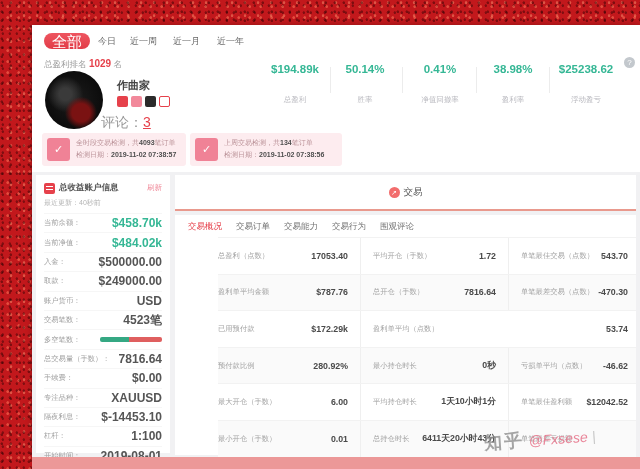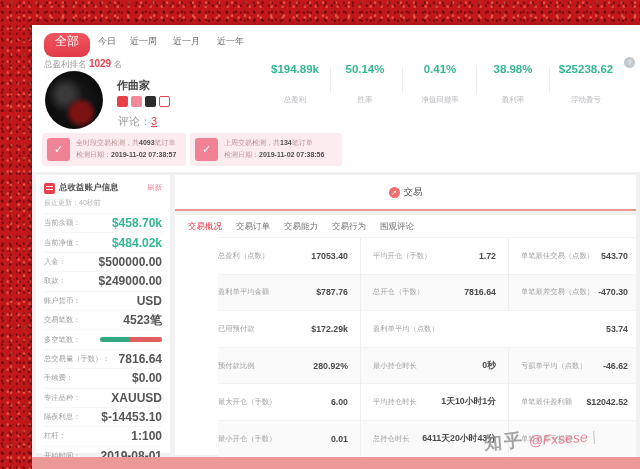--- a/index.html
+++ b/index.html
@@ -12,37 +12,37 @@
       radial-gradient(circle at 70% 60%, rgba(255,120,90,.55) 1px, transparent 1.7px),
       radial-gradient(circle at 40% 80%, rgba(30,0,0,.40) 1px, transparent 1.5px),
       radial-gradient(circle at 85% 20%, rgba(255,160,120,.45) 1px, transparent 1.6px);
     background-size:9px 9px,11px 11px,7px 7px,13px 13px;
   }
   .card{position:absolute;left:32px;top:25px;width:608px;height:432px;background:#fff;box-shadow:0 0 6px rgba(0,0,0,.25);}
   .bottom-strip{position:absolute;left:32px;top:457px;width:608px;height:12px;background:#ec9898;}
 
   
   .tabs-row{position:absolute;left:0;top:8px;height:18px;width:100%;}
-  .pill{position:absolute;left:12px;top:0;width:46px;height:24px;border-radius:9px;
-    background:linear-gradient(#ee5560,#e23c48);color:#fff;font-size:12px;line-height:17px;text-align:center;cursor:pointer;}
+  .pill{position:absolute;left:12px;top:0;width:46px;height:16px;border-radius:9px;
+    background:linear-gradient(#ee5560,#e23c48);color:#fff;font-size:15px;line-height:17px;text-align:center;cursor:pointer;}
   .ptab{position:absolute;top:0;height:17px;line-height:17px;font-size:9px;color:#666;cursor:pointer;}
   .pt1{left:66px;} .pt2{left:98px;} .pt3{left:141px;} .pt4{left:185px;}
 
   .rank{position:absolute;left:12px;top:33px;font-size:8.5px;color:#9a9a9a;}
   .rank b{color:#e6414b;font-size:10px;}
 
   .avatar{position:absolute;left:13px;top:46px;width:58px;height:58px;border-radius:50%;
     background:radial-gradient(circle at 62% 72%, #7a1212 0 9px, transparent 16px),
                radial-gradient(circle at 35% 40%, #3a3a3a 0 6px, transparent 18px),
                radial-gradient(circle at 50% 50%, #1c1c1c, #0c0c0c 70%);cursor:pointer;}
   .pname{position:absolute;left:85px;top:53px;font-size:11px;font-weight:bold;color:#444;}
   .badges{position:absolute;left:85px;top:71px;display:flex;gap:3px;}
   .badge{width:11px;height:11px;border-radius:2px;}
   .b1{background:#e6414b;} .b2{background:#f2899b;} .b3{background:#2b2b2b;} .b4{background:#fff;border:1px solid #e6414b;box-sizing:border-box;}
-  .comments{position:absolute;left:86px;top:89px;font-size:11px;color:#9a9a9a;}
+  .comments{position:absolute;left:69px;top:89px;font-size:14px;color:#9a9a9a;}
   .comments a{color:#e6414b;text-decoration:underline;cursor:pointer;}
 
   
   .sstat{position:absolute;top:38px;width:96px;text-align:center;}
   .sval{font-size:11.5px;font-weight:bold;color:#35b795;}
   .slab{font-size:7.5px;color:#b9b9bf;margin-top:20px;}
   .s0{left:215px;} .s1{left:285px;} .s2{left:360px;} .s3{left:433px;} .s4{left:506px;}
   .sdiv{position:absolute;top:42px;width:1px;height:26px;background:#ececec;}
   .sd0{left:298px;} .sd1{left:370px;} .sd2{left:444px;} .sd3{left:517px;}
   .help{position:absolute;left:592px;top:32px;width:11px;height:11px;border-radius:50%;

